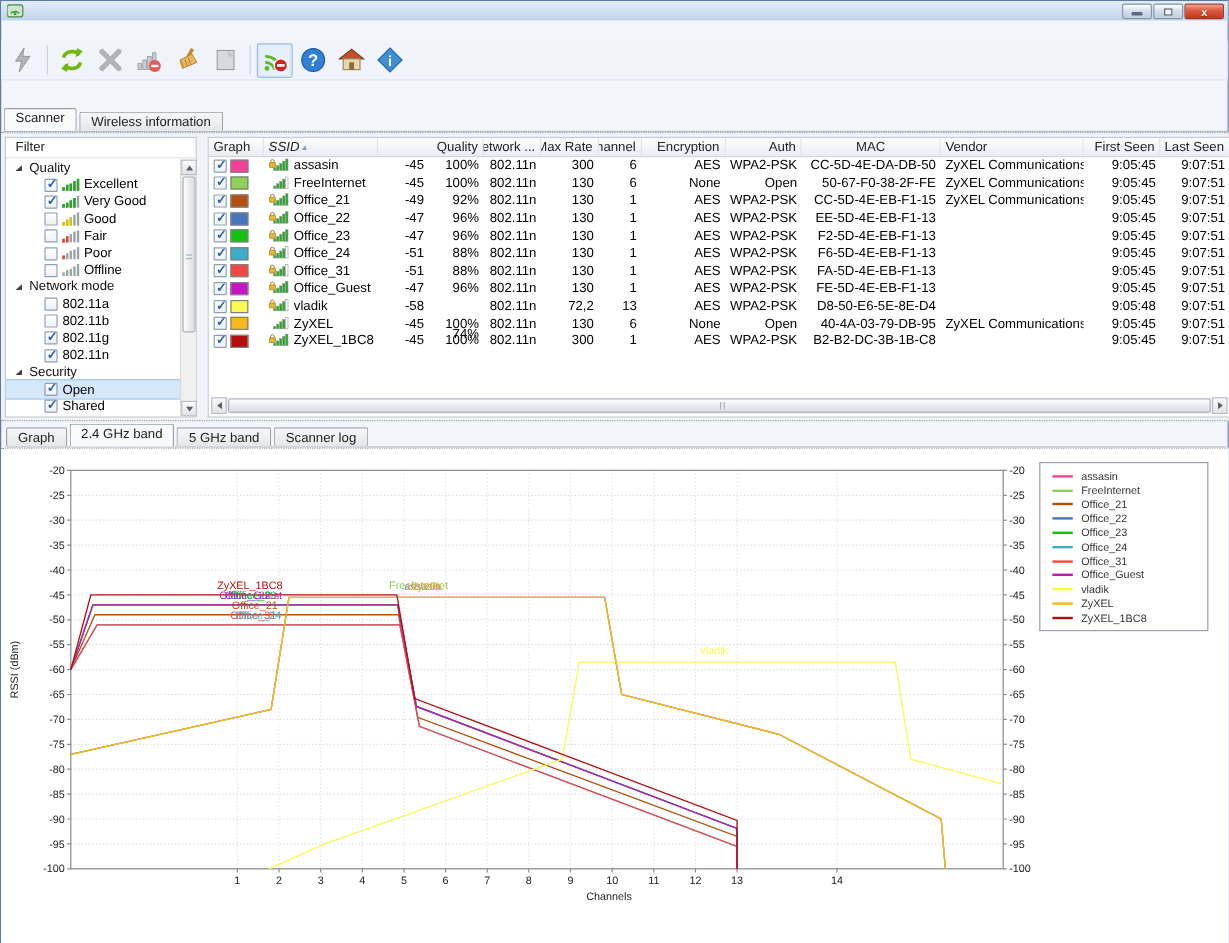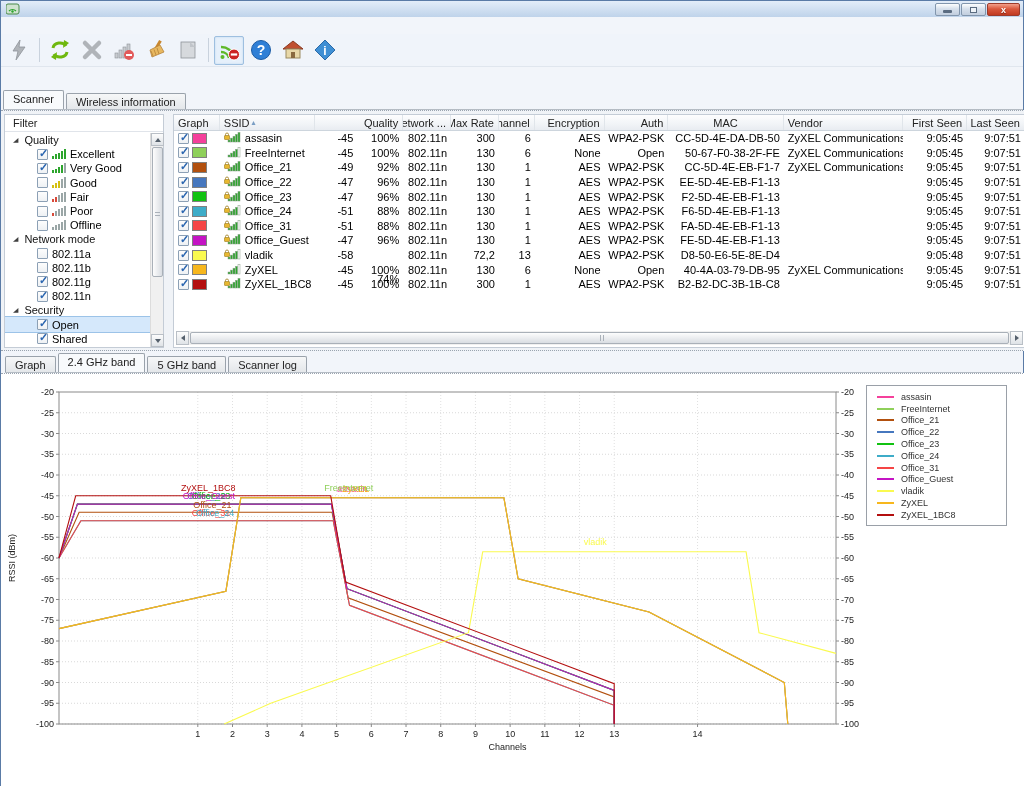--- a/index.html
+++ b/index.html
@@ -304,21 +304,21 @@
             <div class="tri-down" style="border-top-color:#55606c"></div>
           </div>
       </div>
     </div>
 
     <div class="table-panel">
       <div class="tbl-header" id="tbl-header">
           <div class="th" style="width: 46px; justify-content: flex-start;">
             <span>Graph</span>
           </div>
-          <div class="th" style="width: 96px; justify-content: flex-start;">
+          <div class="th" style="width: 96px; justify-content: flex-start; font-style: italic;">
             <span>SSID</span>
             <span style="color: rgb(122, 158, 196); font-size: 8px; margin-left: 2px;"> ▴</span>
           </div>
           <div class="th" style="width: 42px; justify-content: flex-end; margin-top: 44px;">
             <span>RSSI...</span>
           </div>
           <div class="th" style="width: 46px; justify-content: flex-end;">
             <span>Quality</span>
           </div>
           <div class="th" style="width: 48px; justify-content: flex-end;">
@@ -423,21 +423,21 @@
               </svg>
               <span style="margin-left: 4px;">Office_21</span>
             </div>
             <div class="td" style="width: 42px; justify-content: flex-end;">-49</div>
             <div class="td" style="width: 46px; justify-content: flex-end;">92%</div>
             <div class="td" style="width: 48px; justify-content: flex-end;">802.11n</div>
             <div class="td" style="width: 48px; justify-content: flex-end;">130</div>
             <div class="td" style="width: 36px; justify-content: flex-end;">1</div>
             <div class="td" style="width: 70px; justify-content: flex-end;">AES</div>
             <div class="td" style="width: 64px; justify-content: flex-end;">WPA2-PSK</div>
-            <div class="td" style="width: 116px; justify-content: flex-end;">CC-5D-4E-EB-F1-7</div>
+            <div class="td" style="width: 116px; justify-content: flex-end;">CC-5D-4E-EB-F1-15</div>
             <div class="td" style="width: 120px; justify-content: flex-start;">ZyXEL Communications Corp...</div>
             <div class="td" style="width: 64px; justify-content: flex-end;">9:05:45</div>
             <div class="td" style="width: 58px; justify-content: flex-end;">9:07:51</div>
           </div>
           <div class="tbl-row">
             <div class="td" style="width: 46px;">
               <div class="cb checked"></div>
               <div class="swatch" style="background: rgb(70, 119, 190);"></div>
             </div>
             <div class="td" style="width: 96px;">

